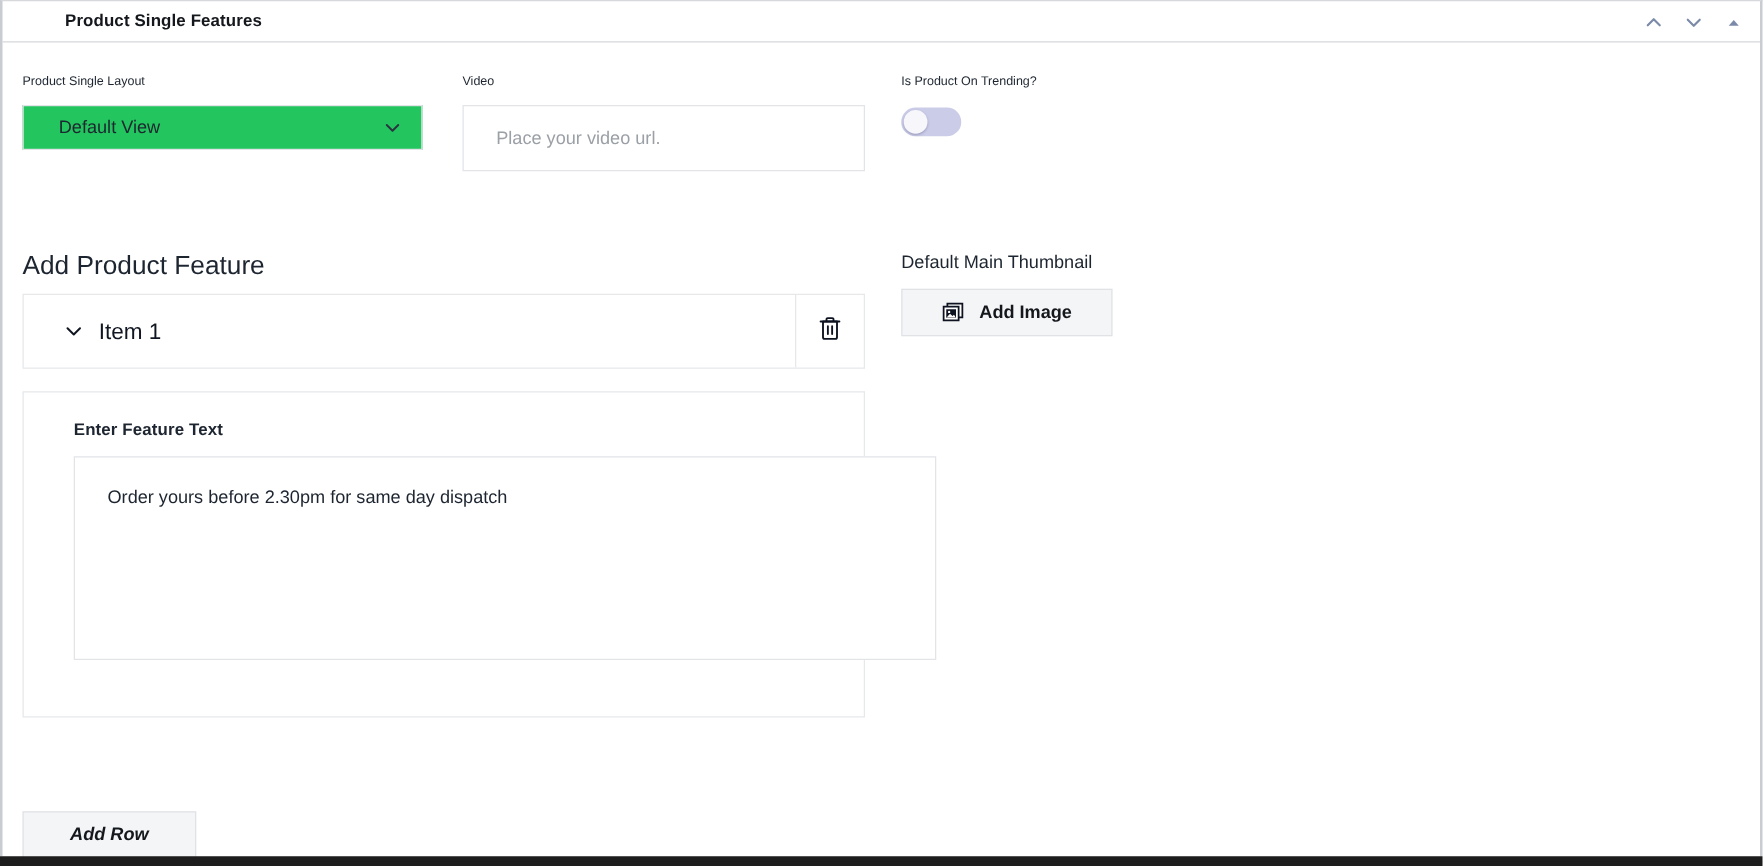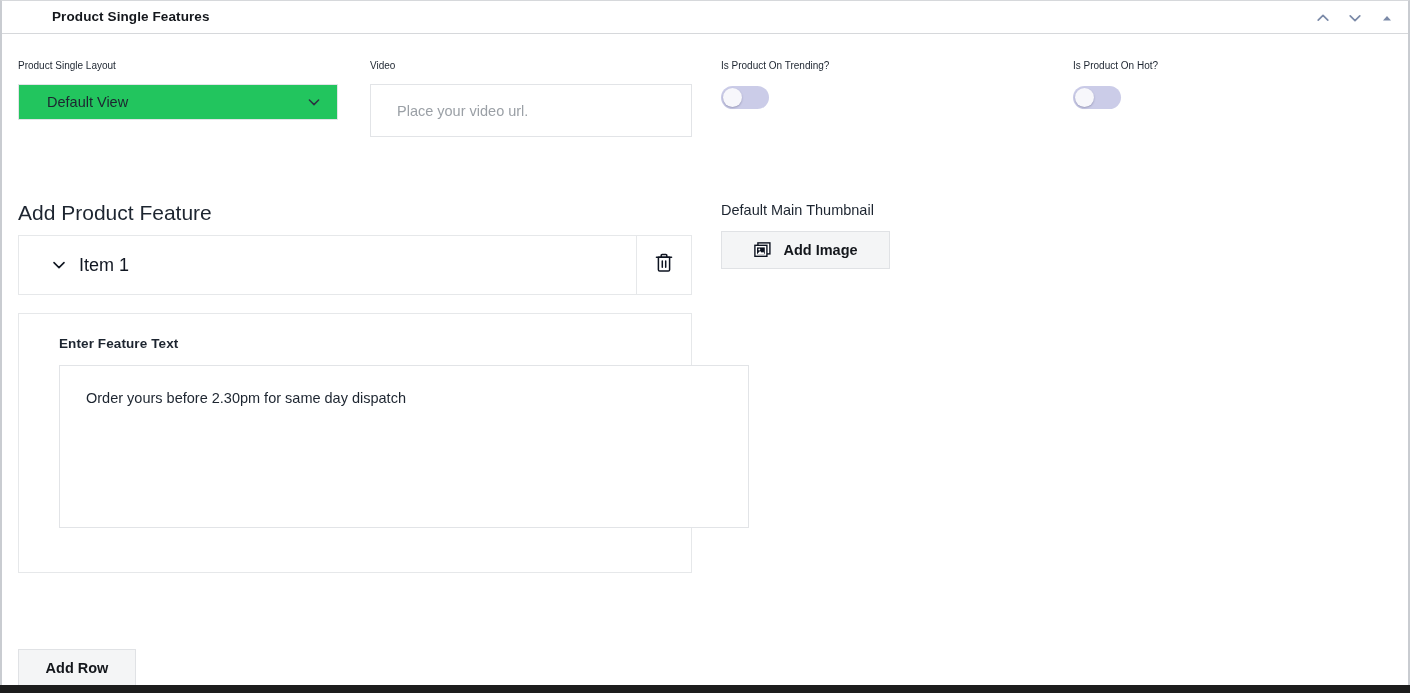--- a/index.html
+++ b/index.html
@@ -229,22 +229,23 @@
     font-family: "Liberation Sans", sans-serif;
     font-size: 14.5px;
     font-weight: bold;
     color: #14171c;
     cursor: pointer;
   }
   .add-row-btn {
     position: absolute;
     left: 16px;
     top: 615px;
-    width: 118px;
+    width: 139px;
     height: 38px;
+    font-style: italic;
   }
 
   
   .blk-thumb { position: absolute; left: 719px; top: 168px; }
   .thumb-label {
     font-size: 14.5px;
     color: #1d2530;
   }
   .add-image-btn {
     margin-top: 13px;
@@ -319,26 +320,20 @@
       <input class="text-input" type="text" value="" placeholder="Place your video url." style="">
     </div>
 
     <div class="blk-toggle-a">
       <div class="fld-label">Is Product On Trending?</div>
       <div class="switch">
         <span class="knob"></span>
       </div>
     </div>
 
-    <div class="blk-toggle-b">
-      <div class="fld-label">Is Product On Hot?</div>
-      <div class="switch">
-        <span class="knob"></span>
-      </div>
-    </div>
 
     <div class="feature-heading">Add Product Feature</div>
 
     <div class="repeater">
 
       <div class="rep-card">
         <div class="rep-head">
           <div class="rep-toggle">
             <span class="chev">
               <svg width="18" height="18" viewBox="0 0 18 18" fill="none">

